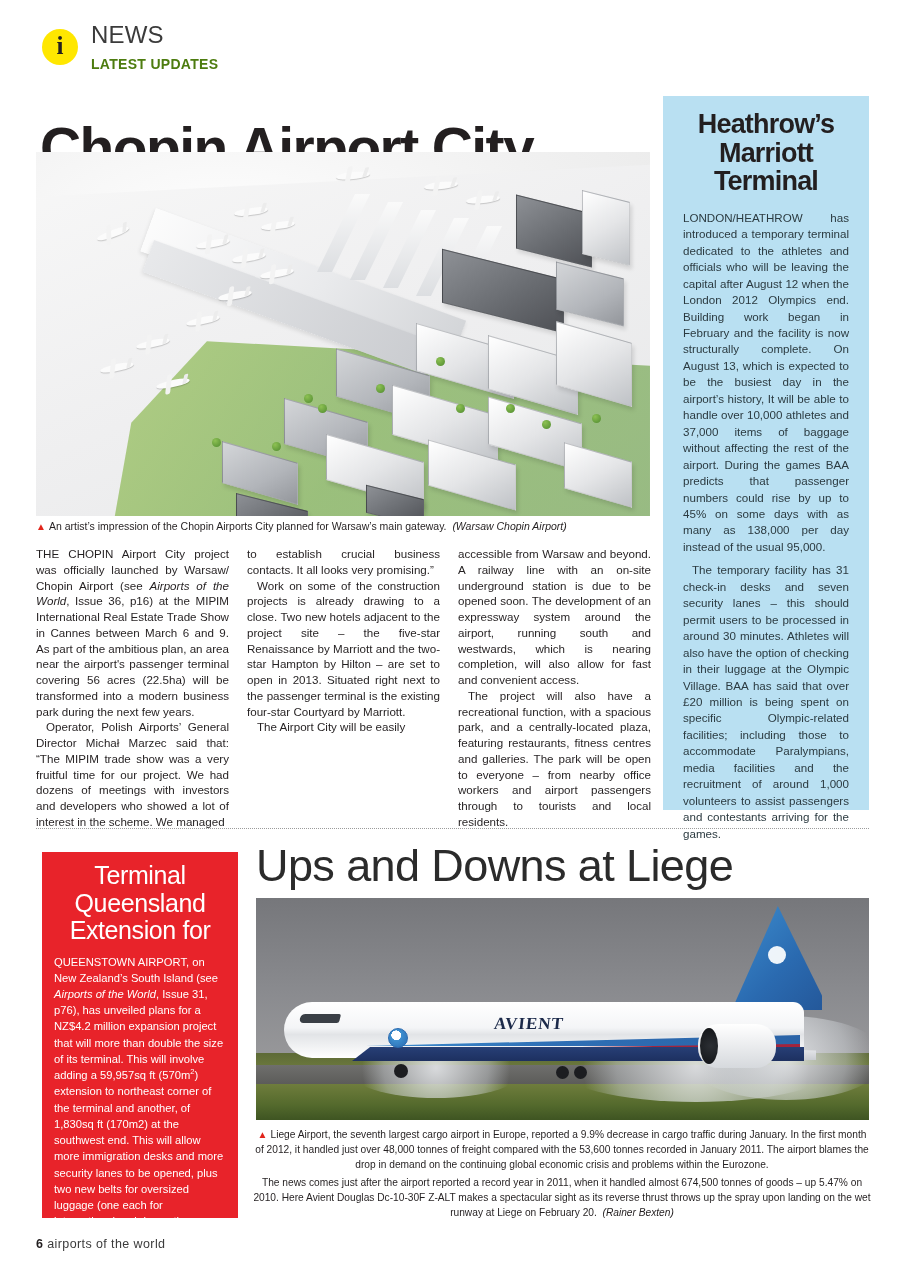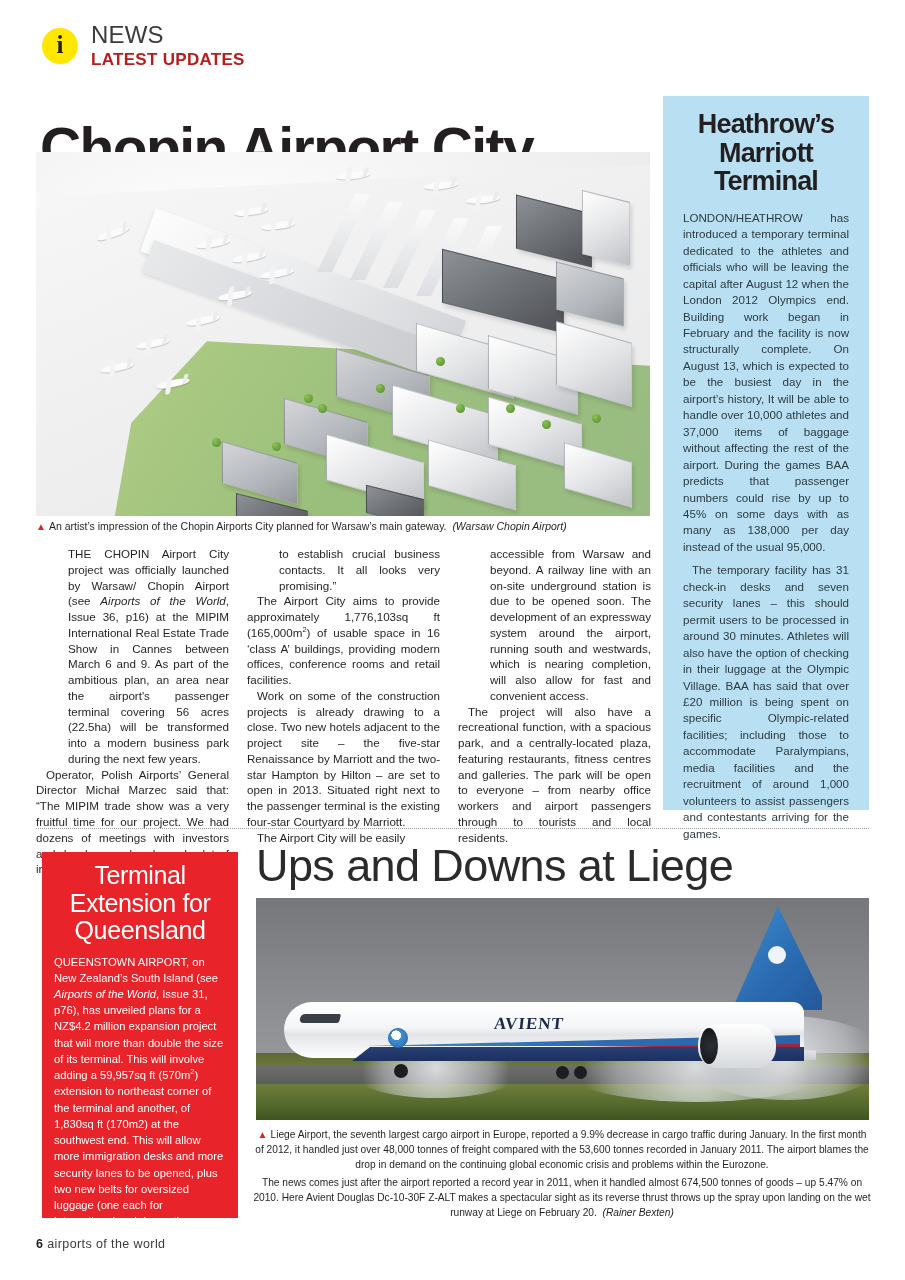--- a/index.html
+++ b/index.html
@@ -46,25 +46,25 @@
     box-sizing: border-box;
   }
   .masthead-text { line-height: 1.05; }
   .masthead-news {
     font-size: 24px;
     letter-spacing: .2px;
     color: #3b3b3b;
     font-weight: 400;
   }
   .masthead-sub {
-    font-size: 17px;
+    font-size: 14px;
     font-weight: bold;
     letter-spacing: .3px;
-    color: #b91c1c;
-    margin-top: 4px;
+    color: #4d7c0f;
+    margin-top: 10px;
   }
 
   
   .headline-main {
     position: absolute;
     left: 40px; top: 84px;
     font-size: 57px;
     font-weight: bold;
     letter-spacing: -1.6px;
     color: #231f20;
@@ -179,21 +179,21 @@
     gap: 18px;
   }
   .col {
     width: 193px;
     font-size: 11.6px;
     line-height: 1.36;
     text-align: justify;
     color: #231f20;
   }
   .col p { margin: 0; text-indent: 10px; }
-  .col p.first { text-indent: 0; margin-left: 32px; }
+  .col p.first { text-indent: 0; }
   .col i { font-style: italic; }
   sup { font-size: 7.5px; vertical-align: super; }
 
   
   .sidebar {
     position: absolute;
     left: 663px; top: 96px;
     width: 206px;
     height: 714px;
     background: #b9e0f2;
@@ -492,21 +492,20 @@
     <span class="tri">▲</span><span>An artist’s impression of the Chopin Airports City planned for Warsaw’s main gateway.</span>&nbsp; <em>(Warsaw Chopin Airport)</em>
   </div>
 
   <div class="cols">
     <div class="col" id="col1">
         <p class="first">THE CHOPIN Airport City project was officially launched by Warsaw/ Chopin Airport (see <i>Airports of the World</i>, Issue 36, p16) at the MIPIM International Real Estate Trade Show in Cannes between March 6 and 9.  As part of the ambitious plan, an area near the airport's passenger terminal covering 56 acres (22.5ha) will be transformed into a modern business park during the next few years.</p>
         <p>Operator, Polish Airports’ General Director Michał Marzec said that: “The MIPIM trade show was a very fruitful time for our project.  We had dozens of meetings with investors and developers who showed a lot of interest in the scheme.  We managed</p>
       </div>
     <div class="col" id="col2">
         <p class="first">to establish crucial business contacts.  It all looks very promising.”</p>
-        <p>The Airport City aims to provide approximately 1,776,103sq ft (165,000m<sup>2</sup>) of usable space in 16 ‘class A’ buildings, providing modern offices, conference rooms and retail facilities.</p>
         <p>Work on some of the construction projects is already drawing to a close.  Two new hotels adjacent to the project site – the five-star Renaissance by Marriott and the two-star Hampton by Hilton – are set to open in 2013.  Situated right next to the passenger terminal is the existing four-star Courtyard by Marriott.</p>
         <p>The Airport City will be easily</p>
       </div>
     <div class="col" id="col3">
         <p class="first">accessible from Warsaw and beyond.  A railway line with an on-site underground station is due to be opened soon.  The development of an expressway system around the airport, running south and westwards, which is nearing completion, will also allow for fast and convenient access.</p>
         <p>The project will also have a recreational function, with a spacious park, and a centrally-located plaza, featuring restaurants, fitness centres and galleries.  The park will be open to everyone – from nearby office workers and airport passengers through to tourists and local residents.</p>
       </div>
   </div>
 
   <div class="sidebar">
@@ -519,22 +518,22 @@
         <p class="first">LONDON/HEATHROW has introduced a temporary terminal dedicated to the athletes and officials who will be leaving the capital after August 12 when the London 2012 Olympics end.  Building work began in February and the facility is now structurally complete. On August 13, which is expected to be the busiest day in the airport’s history, It will be able to handle over 10,000 athletes and 37,000 items of baggage without affecting the rest of the airport.  During the games BAA predicts that passenger numbers could rise by up to 45% on some days with as many as 138,000 per day instead of the usual 95,000.</p>
         <p>The temporary facility has 31 check-in desks and seven security lanes – this should permit users to be processed in around 30 minutes.  Athletes will also have the option of checking in their luggage at the Olympic Village.  BAA has said that over £20 million is being spent on specific Olympic-related facilities; including those to accommodate Paralympians, media facilities and the recruitment of around 1,000 volunteers to assist passengers and contestants arriving for the games.</p>
       </div>
   </div>
 
   <div class="divider"></div>
 
   <div class="redbox">
     <div class="redbox-title">
       <div>Terminal</div>
+      <div>Queensland</div>
       <div>Extension for</div>
-      <div>Queensland</div>
     </div>
     <div class="redbox-body" id="redBody">
         <p class="first">QUEENSTOWN AIRPORT, on New Zealand’s South Island (see <i>Airports of the World</i>, Issue 31, p76), has unveiled plans for a NZ$4.2 million expansion project that will more than double the size of its terminal.  This will involve adding a 59,957sq ft (570m<sup>2</sup>) extension to northeast corner of the terminal and another, of 1,830sq ft (170m2) at the southwest end.  This will allow more immigration desks and more security lanes to be opened, plus two new belts for oversized luggage (one each for international and domestic arrivals).  Work has already started and should be nearing completion by mid-September.</p>
       </div>
   </div>
 
   <div class="headline-liege">Ups and Downs at Liege</div>
 
   <div class="photo">
     <div class="sky"></div>

